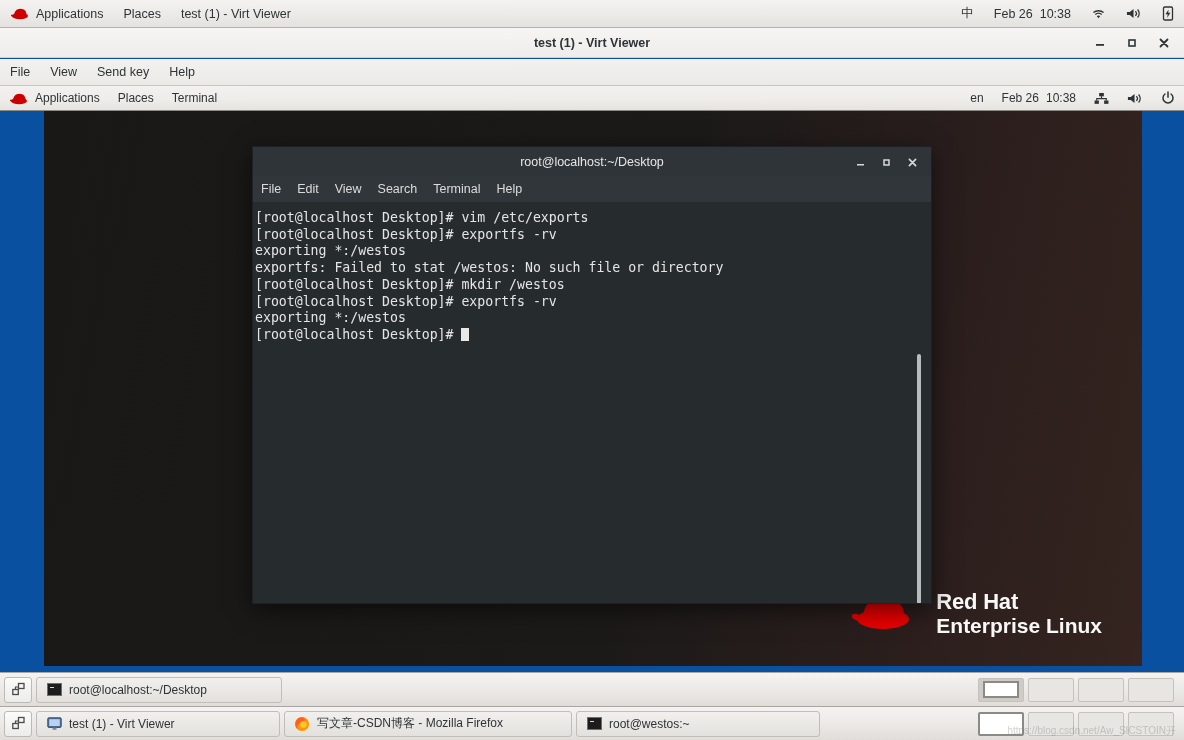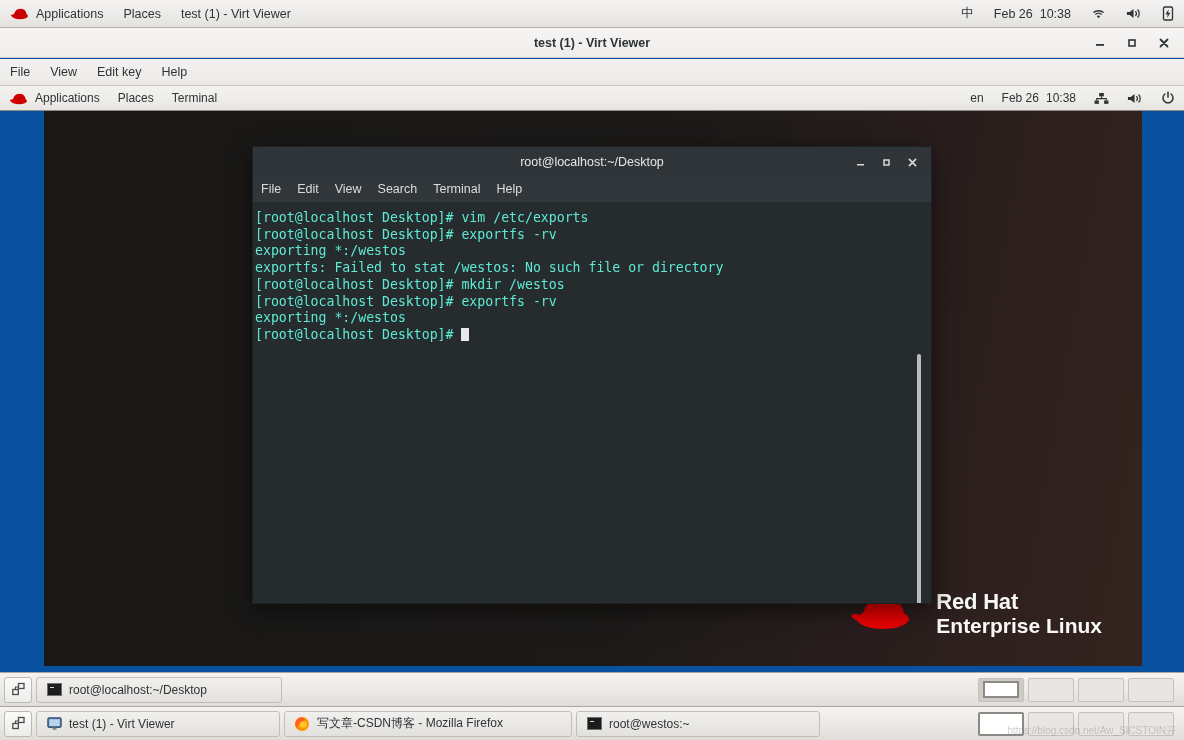--- a/index.html
+++ b/index.html
@@ -107,21 +107,21 @@
   .term-menu {
     height: 26px; background: #31363a; border-left: 1px solid #1d2124; border-right: 1px solid #1d2124;
     display: flex; align-items: center; font-size: 12.5px; color: #dcdcdc;
   }
   .term-menu .mi { padding: 0 8px; height: 26px; display: flex; align-items: center; cursor: default; }
   .term-body {
     height: 402px; background: #262b2e;
     border: 1px solid #1d2124; border-top: none;
     position: relative; overflow: hidden;
     font-family: "DejaVu Sans Mono", "Liberation Mono", monospace;
-    font-size: 13.2px; line-height: 16.7px; color: #5eead4;
+    font-size: 13.2px; line-height: 16.7px; color: #e5e5e5;
     padding: 8px 10px 0 2px;
   }
   .term-line { white-space: pre; padding-left: 0px; }
   .cursor-blk {
     display: inline-block; width: 8px; height: 13px; background: #e8e8e8;
     vertical-align: -2px;
   }
   .term-scroll {
     position: absolute; right: 6px; top: 0; width: 12px; height: 402px;
     background: #262b2e;
@@ -250,21 +250,21 @@
         <svg width="12" height="12" viewBox="0 0 12 12">
           <path d="M2.5 2.5 L9.5 9.5 M9.5 2.5 L2.5 9.5" stroke="#2e3436" stroke-width="1.8" stroke-linecap="round"></path>
         </svg>
       </div>
     </div>
   </div>
 
   <div class="vv-menubar">
     <div class="mi">File</div>
     <div class="mi">View</div>
-    <div class="mi">Edit key</div>
+    <div class="mi">Send key</div>
     <div class="mi">Help</div>
   </div>
 
   <div class="guest-panel">
     <div class="panel-item">
       <span class="redhat-logo">
         <svg width="20" height="13" viewBox="0 0 40 26">
           <ellipse cx="20" cy="18" rx="16" ry="6.5" fill="#cc0000"></ellipse>
           <path d="M8 18 C8 9 13 3.5 21 3.5 C29 3.5 33 9 33 16 C33 18 32 19.5 30 20 L10 20 C8.8 19.8 8 19 8 18 Z" fill="#cc0000"></path>
           <path d="M4.5 15.5 C2 15 1 16.5 2.5 17.8 C4 19 7 19.8 9 19.9 L9 17 Z" fill="#cc0000"></path>

